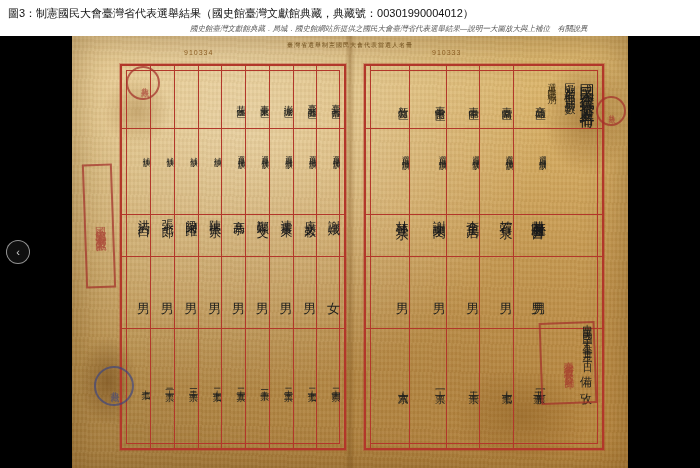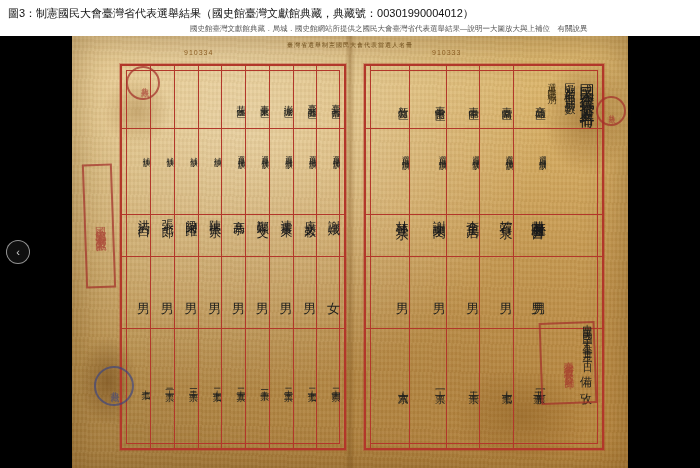--- a/index.html
+++ b/index.html
@@ -34,20 +34,21 @@
   .subcaption {
     position: absolute;
     top: 24px;
     left: 190px;
     right: 8px;
     font-size: 7.5px;
     color: #555;
     line-height: 1.4;
     white-space: nowrap;
     overflow: hidden;
+    font-style: italic;
   }
   .viewer {
     position: absolute;
     left: 0;
     top: 36px;
     width: 700px;
     height: 432px;
     background: #000000;
     overflow: hidden;
   }

